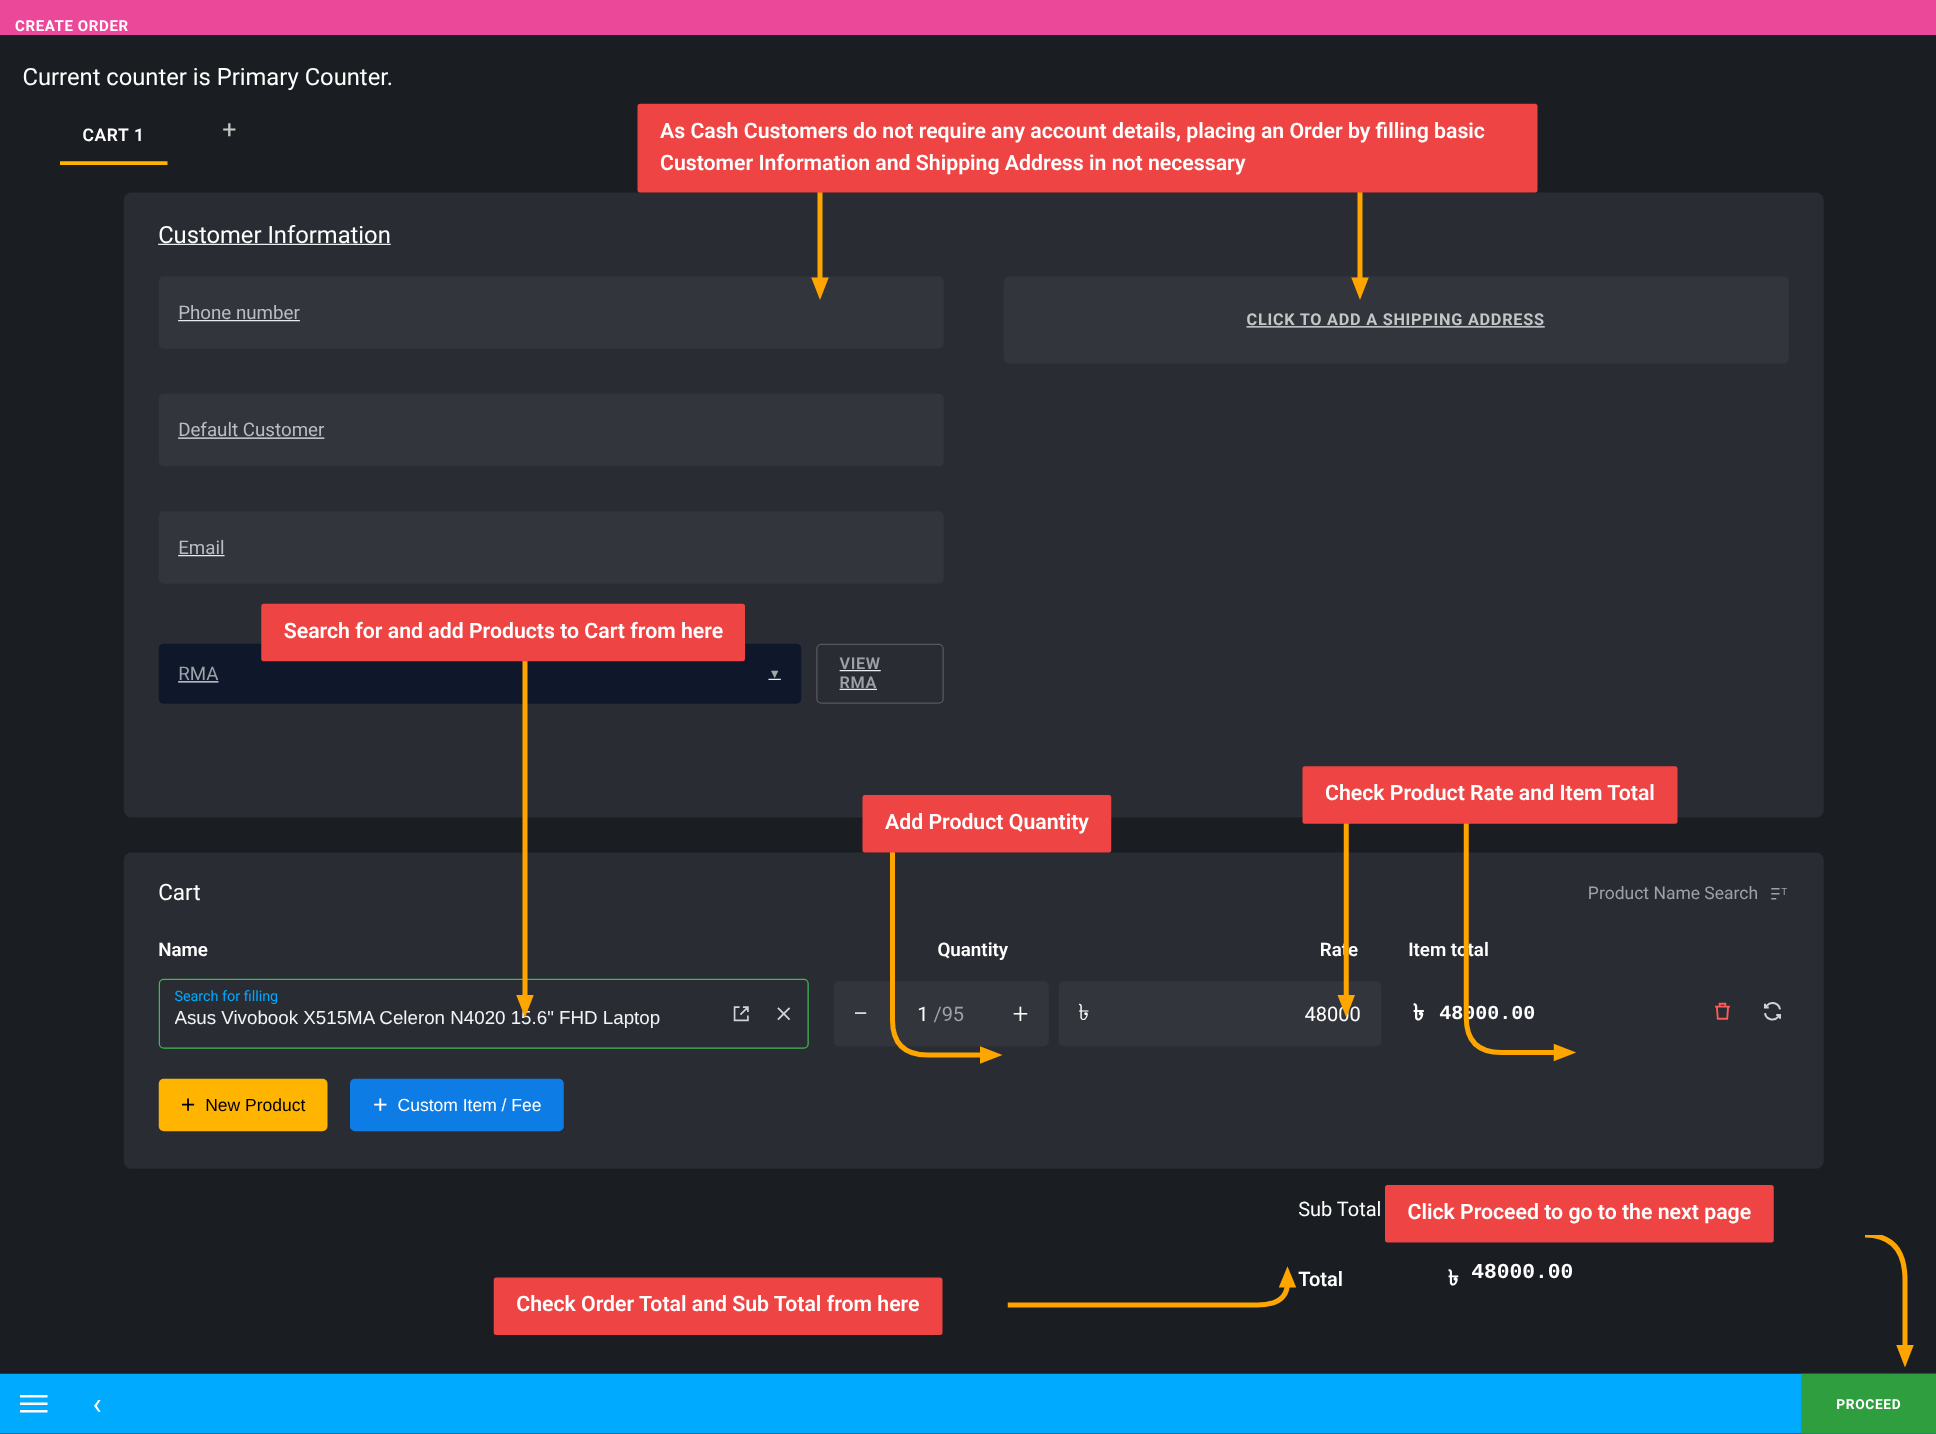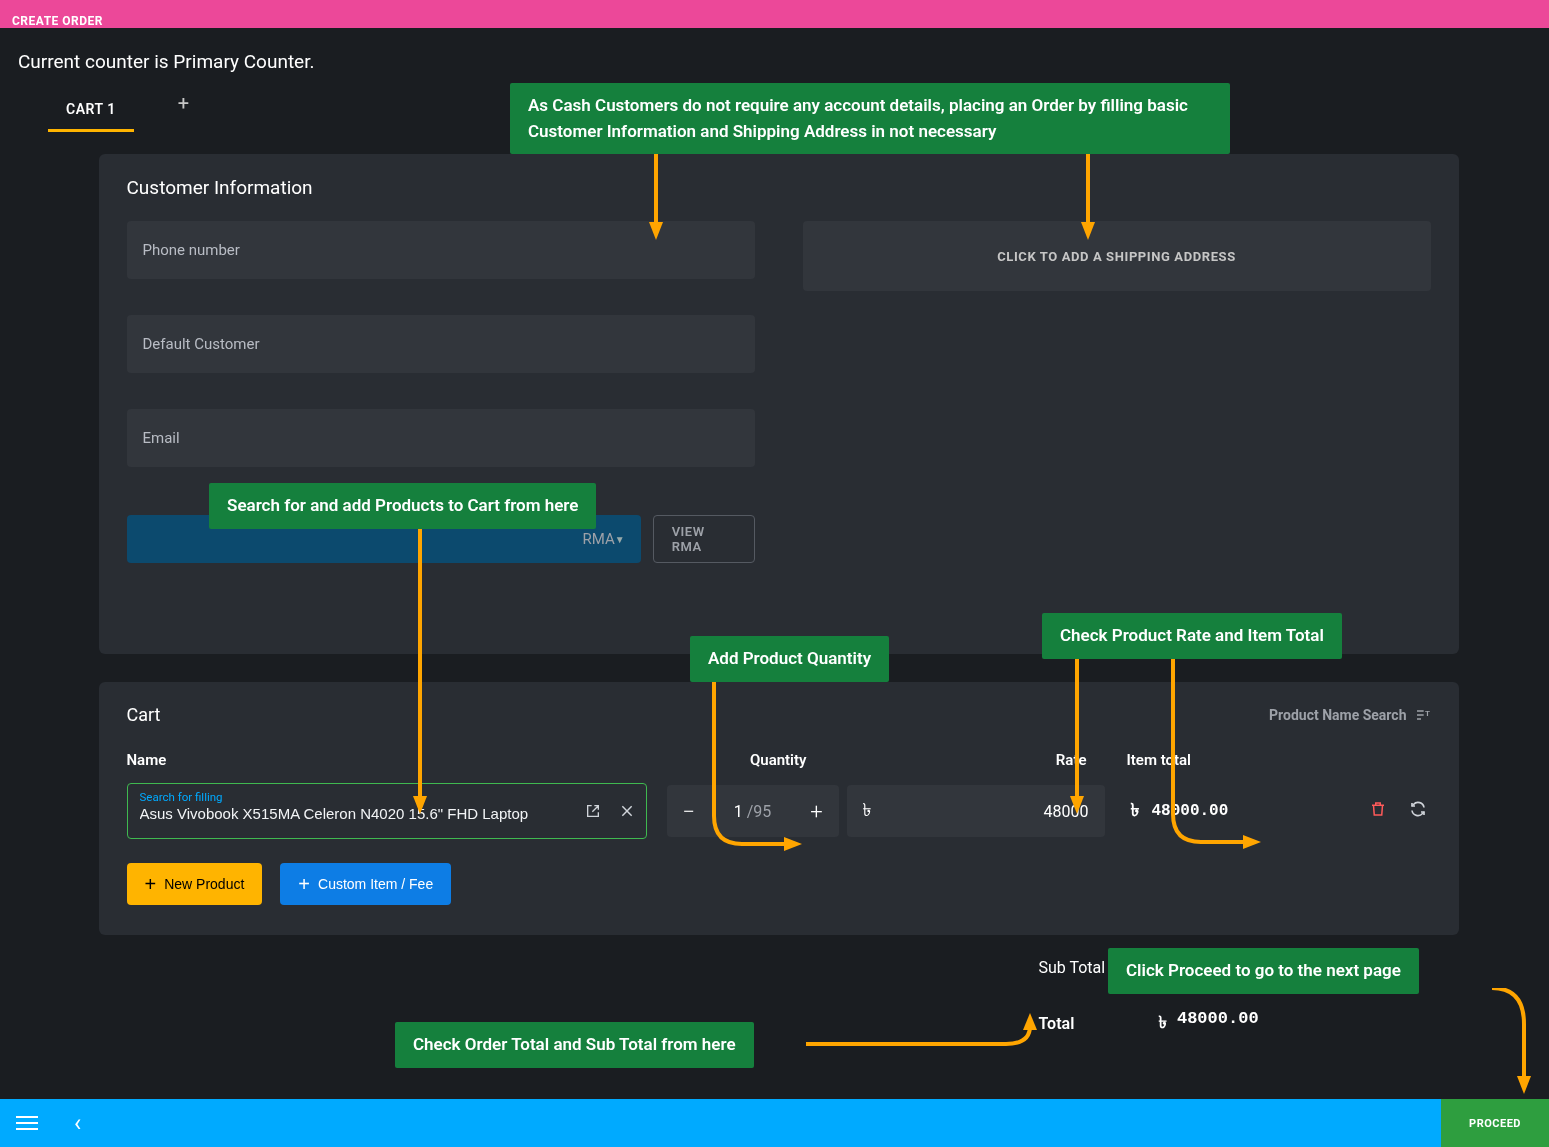--- a/index.html
+++ b/index.html
@@ -55,21 +55,21 @@
     font-weight:400;
     cursor:pointer;
   }
   .panel {
     background:#292d33;
     border-radius:6px;
     margin:0 auto;
     width:1360px;
     padding:22px 28px 28px;
   }
-  .panel-customer { margin-top:22px; height:500px; position:relative; }
+  .panel-customer { margin-top:22px; height:500px; position:relative;text-decoration:underline; }
   .panel-title { font-size:19px; color:#fff; margin-bottom:22px; }
   .row2 { display:flex; gap:48px; }
   .col { flex:1; }
   .field {
     background:#32363c;
     border:none;
     border-radius:4px;
     height:58px;
     width:100%;
     color:#b8bcc4;
@@ -87,27 +87,27 @@
     justify-content:center;
     color:#c6c6c6;
     font-size:13px;
     font-weight:700;
     letter-spacing:0.6px;
     cursor:pointer;
   }
   .gap-v { height:36px; }
   .rma-row { display:flex; gap:12px; align-items:center; }
   .rma-select {
-    background:#0c4a6e;
+    background:#0f172a;
     border-radius:4px;
     height:48px;
     width:535px;
     display:flex;
     align-items:center;
-    justify-content:flex-end;
+    justify-content:space-between;
     padding:0 16px;
     color:#9da1a8;
     font-size:15px;
   }
   .chev { color:#9aa; font-size:10px; }
   .view-rma {
     border:1px solid #555a62;
     border-radius:4px;
     height:48px;
     padding:0 18px;
@@ -123,21 +123,21 @@
     margin-top:28px;
     padding-bottom:30px;
   }
   .cart-header {
     display:flex;
     justify-content:space-between;
     align-items:center;
     margin-bottom:26px;
   }
   .cart-title { font-size:18px; color:#fff; }
-  .pname-search { color:#9da1a8; font-size:14px; display:flex; align-items:center; gap:8px;font-weight:bold;}
+  .pname-search { color:#9da1a8; font-size:14px; display:flex; align-items:center; gap:8px;}
   .col-headers {
     display:grid;
     grid-template-columns: 540px 180px 260px 220px 100px;
     font-size:15px;
     font-weight:600;
     color:#fff;
     margin-bottom:14px;
   }
   .ch-qty{ text-align:right; padding-right:40px;}
   .ch-rate{ text-align:right; padding-right:20px;}
@@ -268,21 +268,21 @@
     display:flex;
     align-items:center;
     font-size:11px;
     font-weight:700;
     letter-spacing:0.5px;
     cursor:pointer;
   }
   
   .callout {
     position:absolute;
-    background:#15803d;
+    background:#ef4444;
     color:#fff;
     font-size:17px;
     font-weight:600;
     padding:10px 18px;
     border-radius:2px;
     white-space:nowrap;
     z-index:400;
     line-height:1.5;
   }
   .callout.multi { white-space:normal; max-width:720px; }

